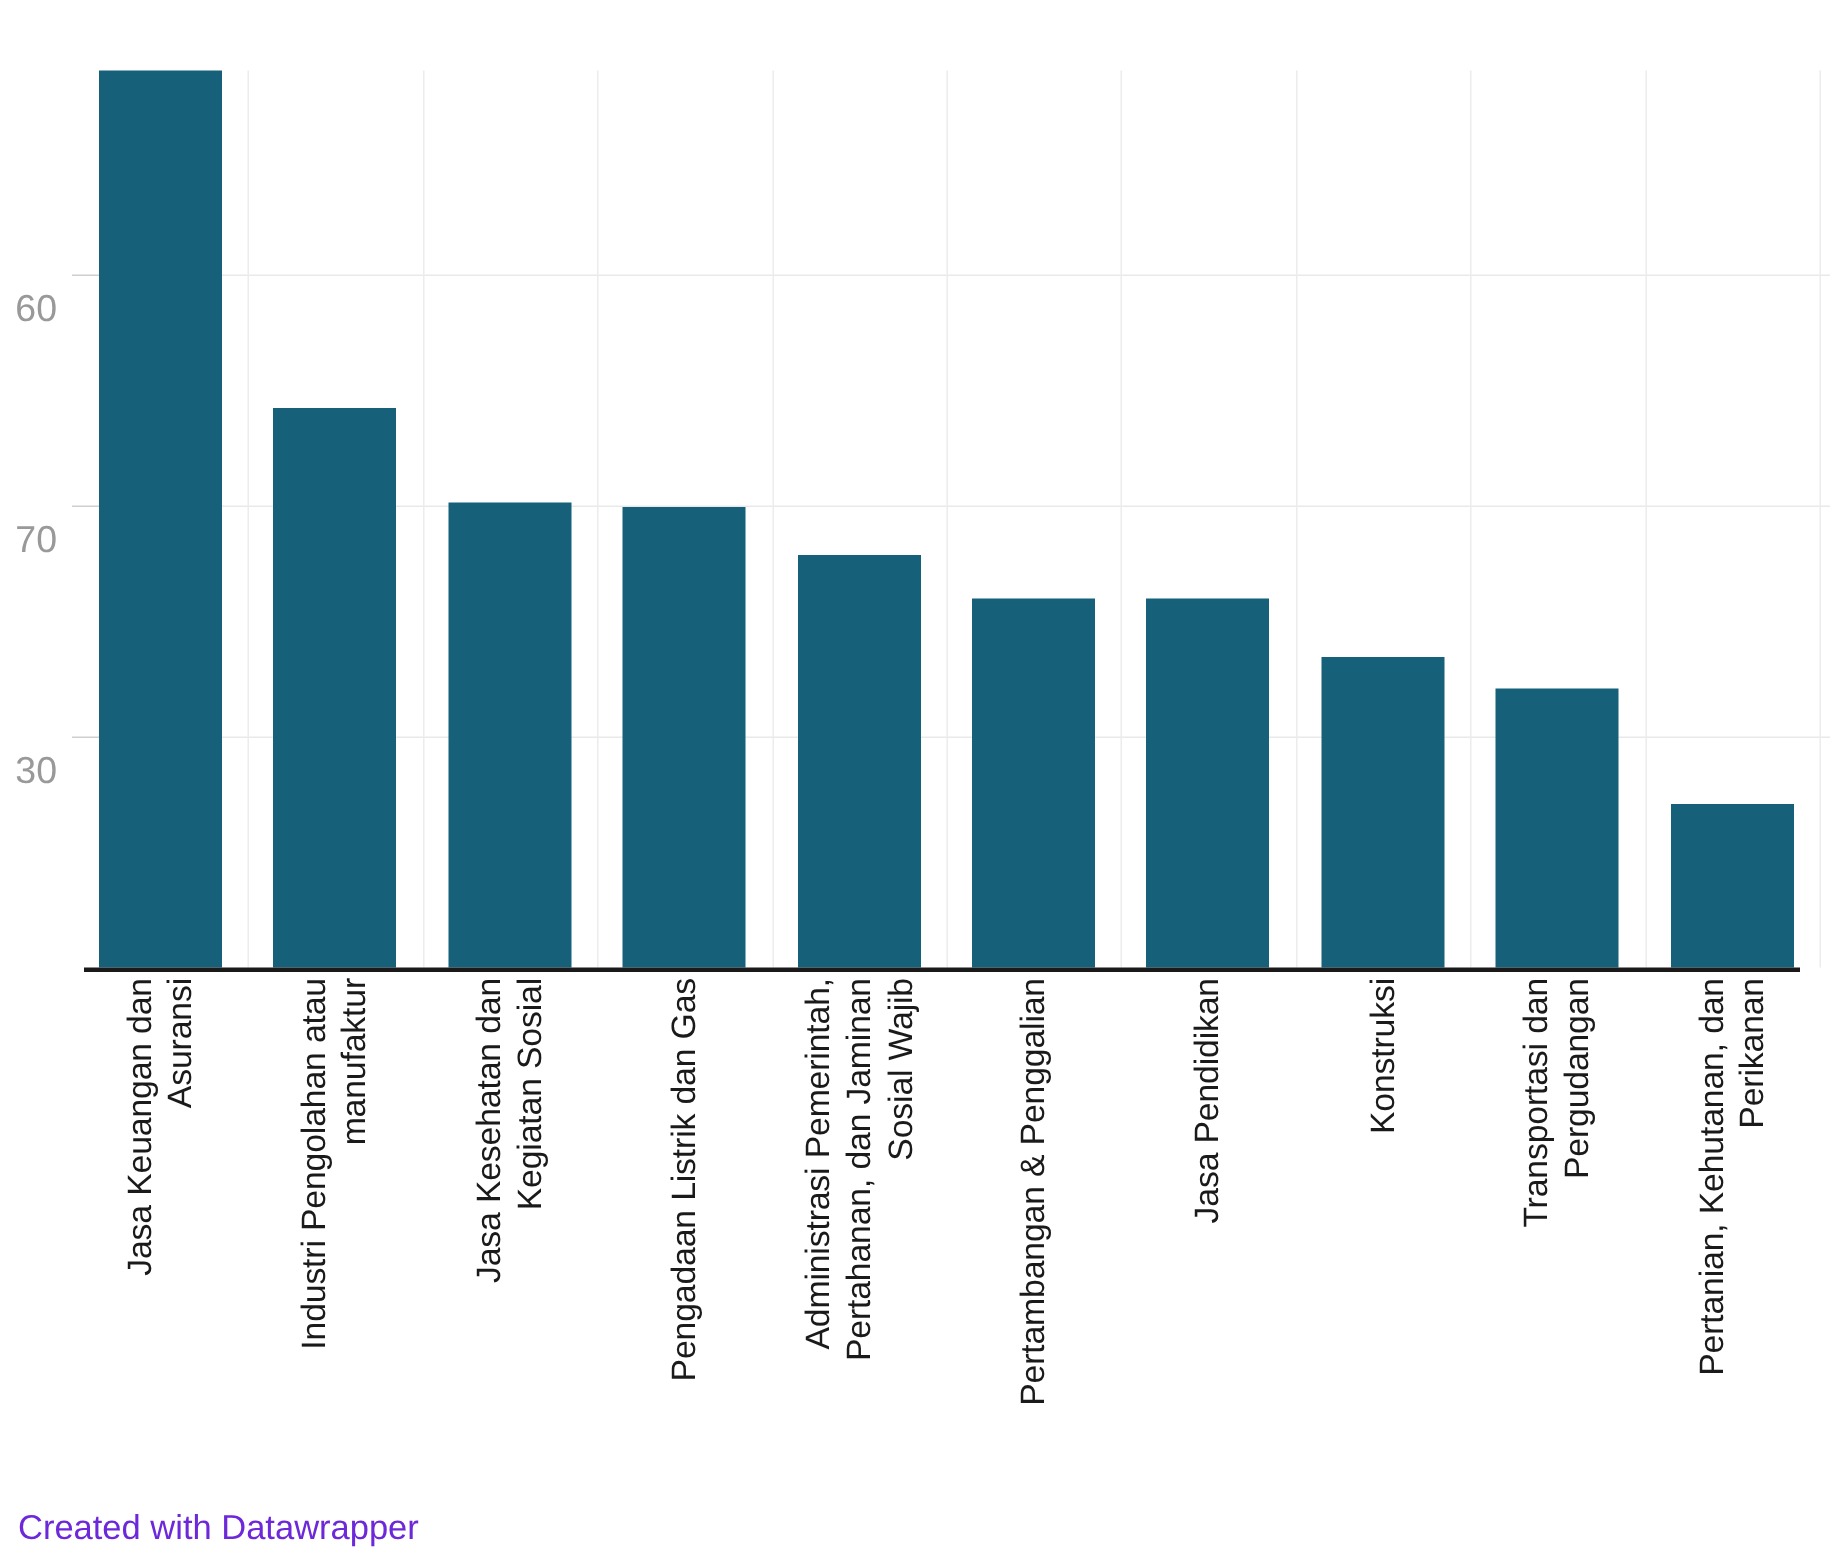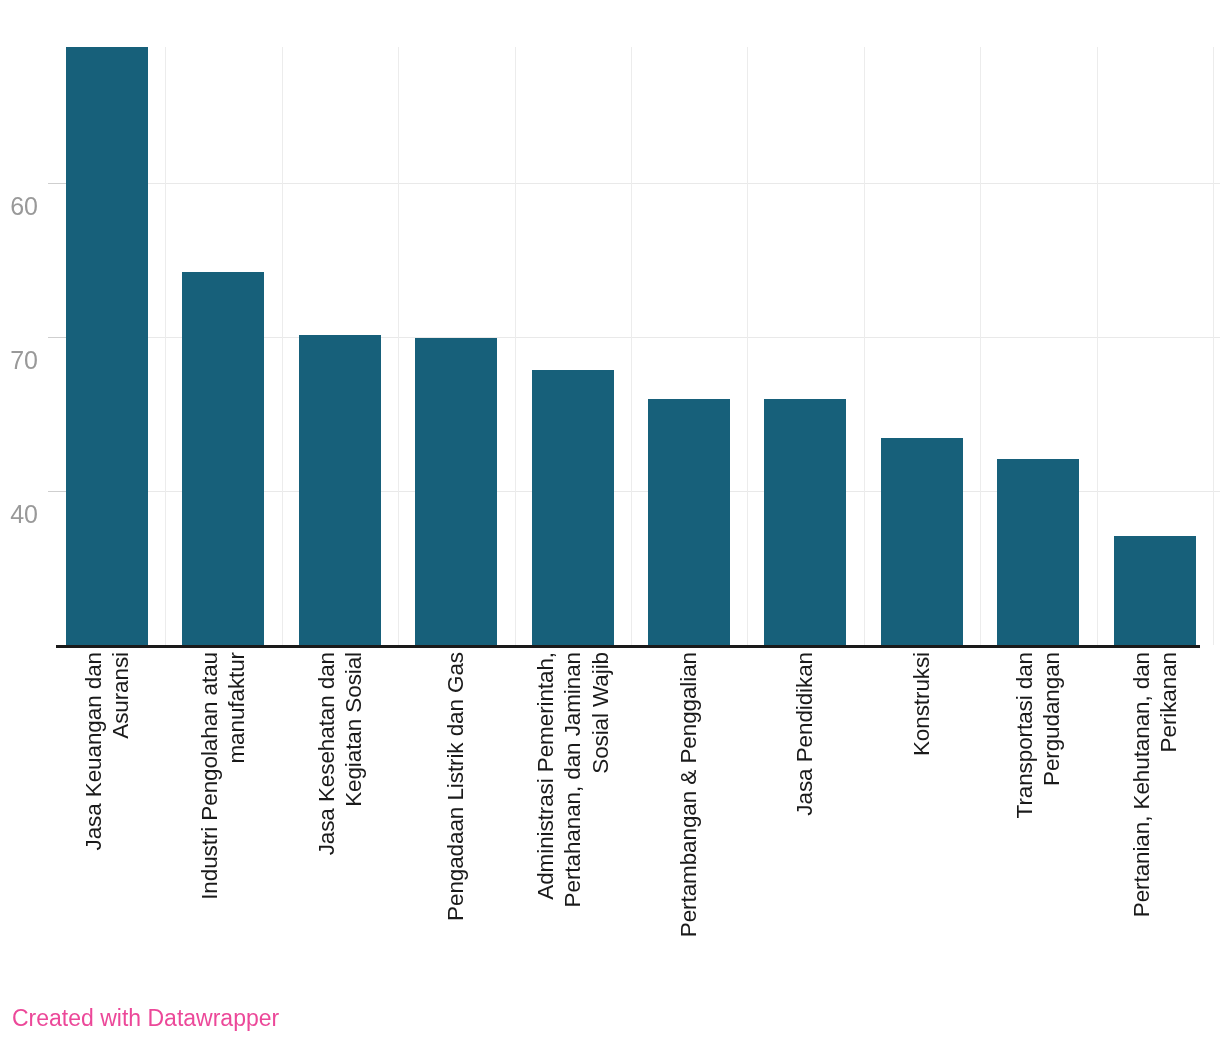--- a/index.html
+++ b/index.html
@@ -112,34 +112,34 @@
     text-align: right;
     letter-spacing: -0.1px;
   }
 
   
   .footer {
     position: absolute;
     left: 12px;
     top: 1007px;
     font-size: 23px;
-    color: #ec4899;
+    color: #6d28d9;
     line-height: 1;
     white-space: nowrap;
   }
 </style>
 </head>
 <body>
 
 <div id="chart-root">
 
   <div id="yaxis">
       <div class="gridline-h" style="top: 491px; left: 66px;"></div>
       <div class="ytick" style="top: 491px;">
-        <span class="tlabel">40</span>
+        <span class="tlabel">30</span>
         <span class="tdash"></span>
       </div>
       <div class="gridline-h" style="top: 337px; left: 66px;"></div>
       <div class="ytick" style="top: 337px;">
         <span class="tlabel">70</span>
         <span class="tdash"></span>
       </div>
       <div class="gridline-h" style="top: 183px; left: 66px;"></div>
       <div class="ytick" style="top: 183px;">
         <span class="tlabel">60</span>

